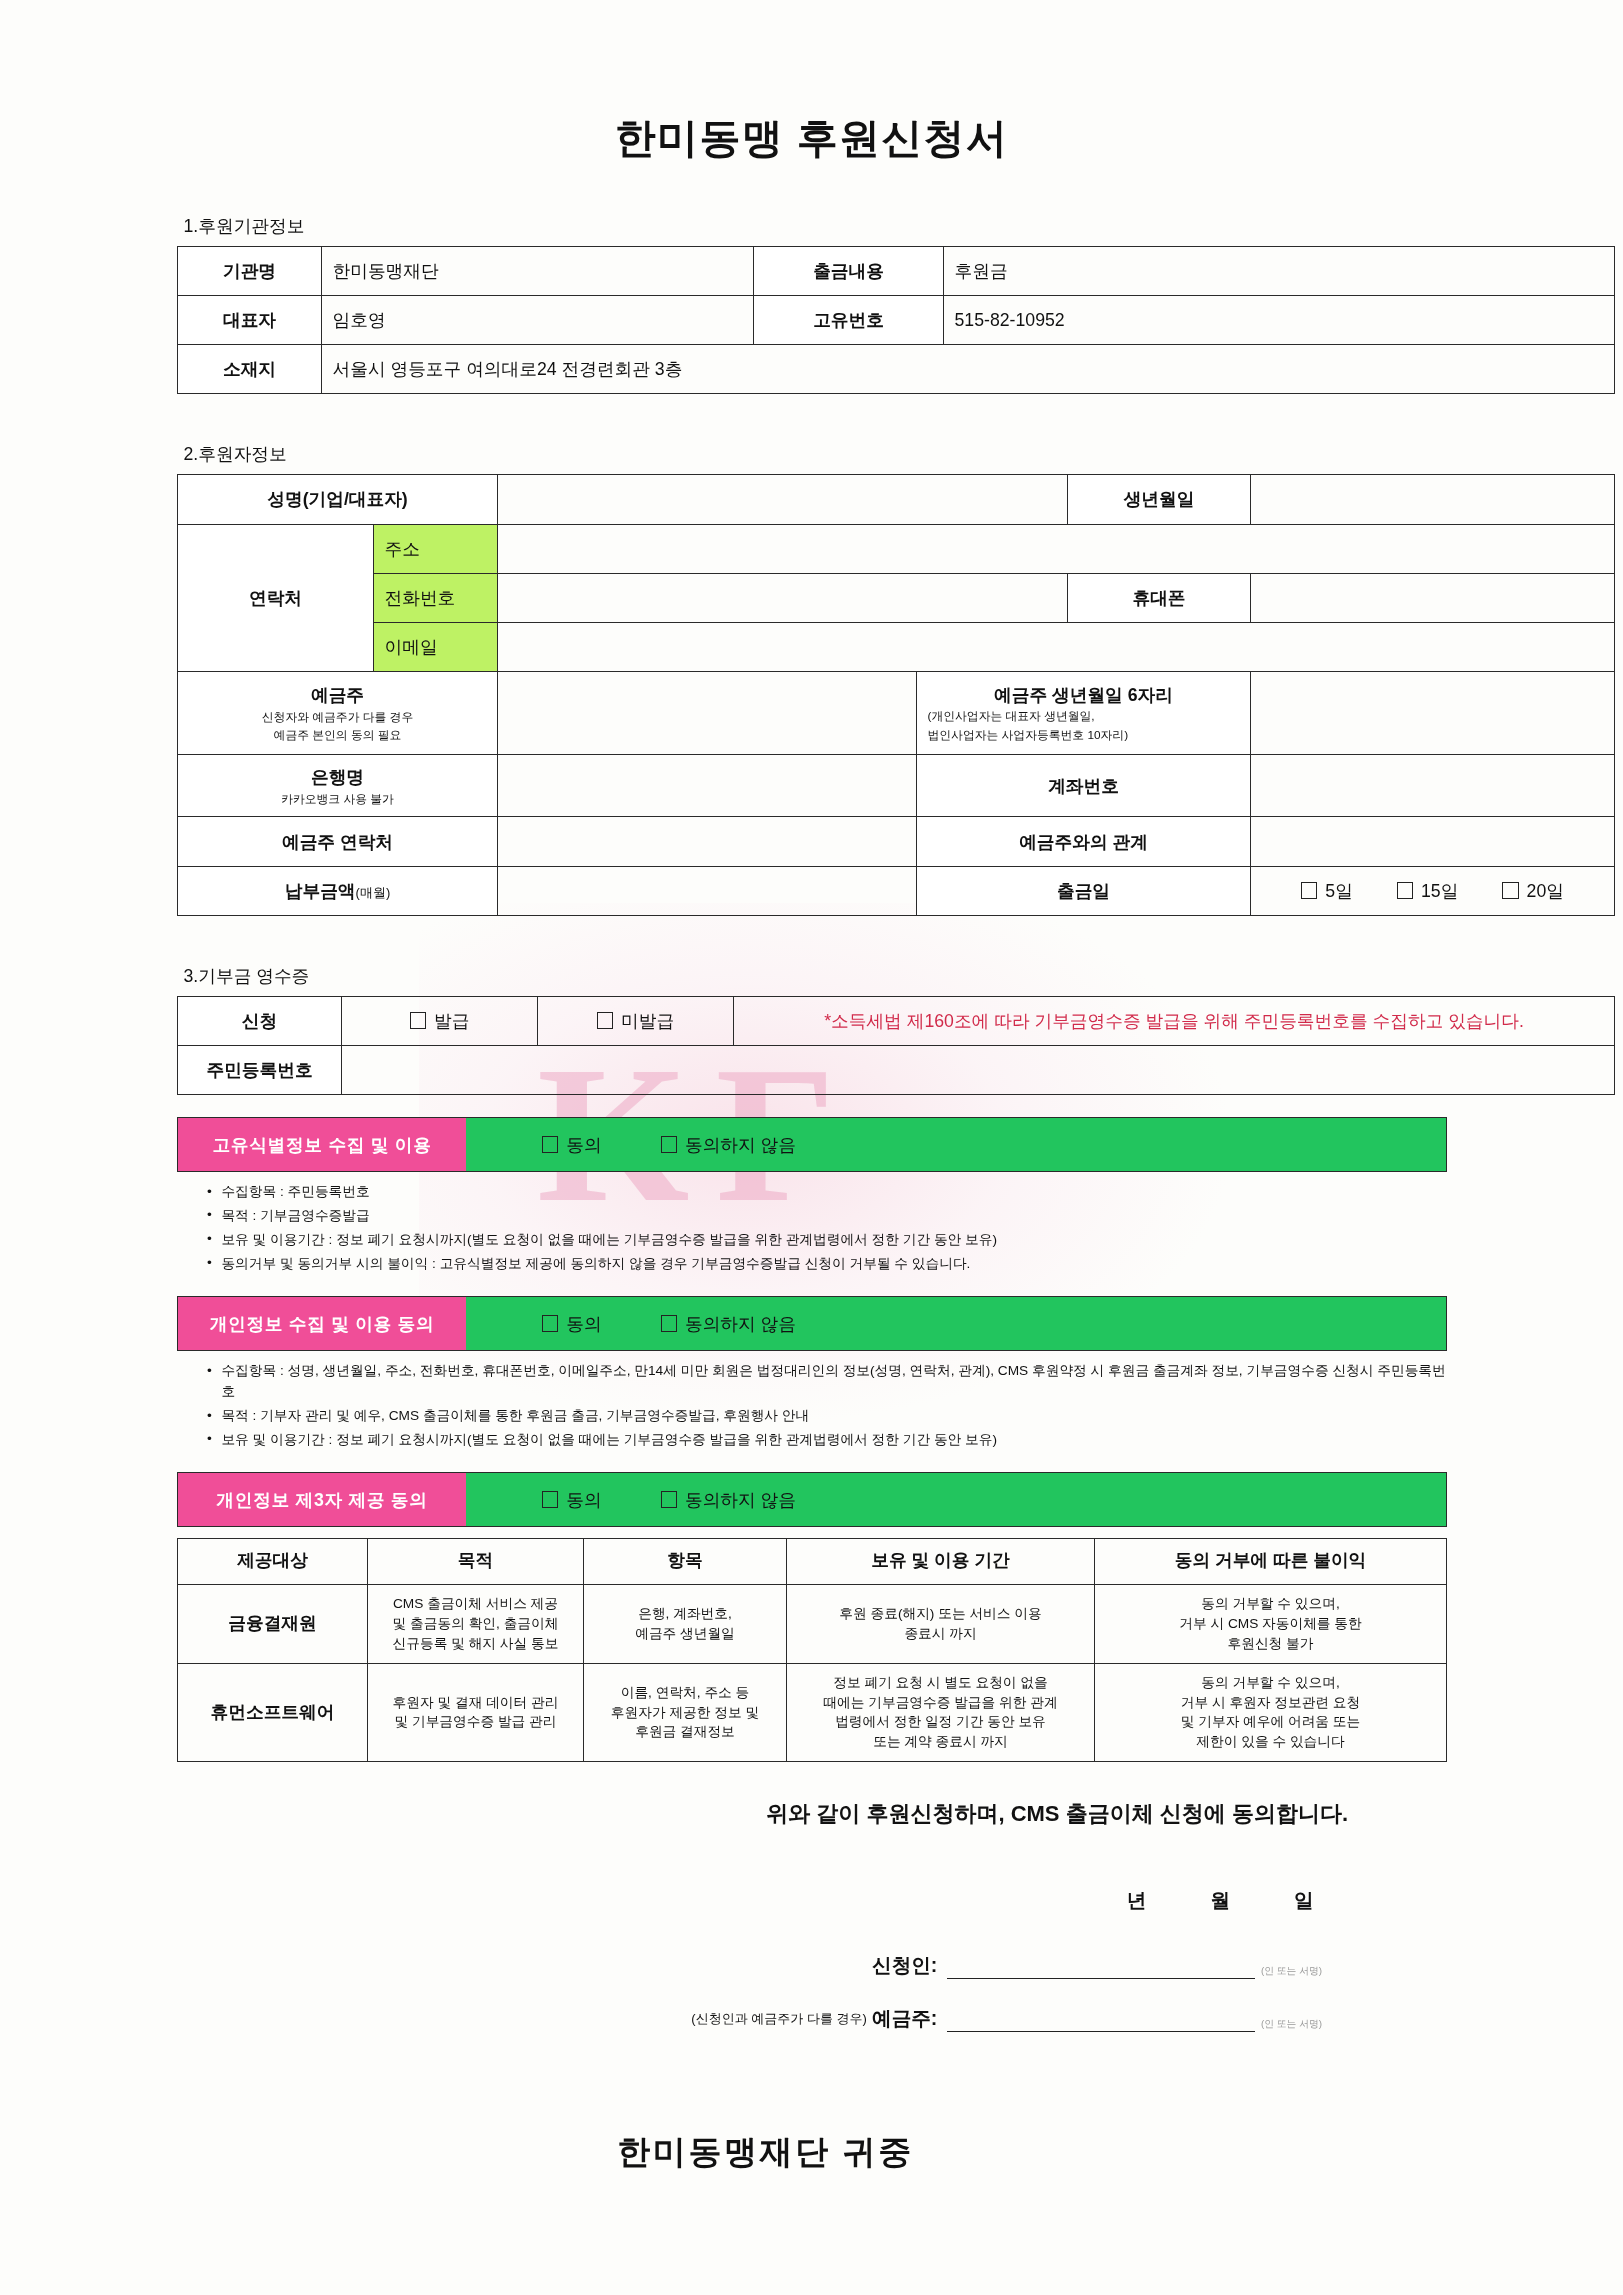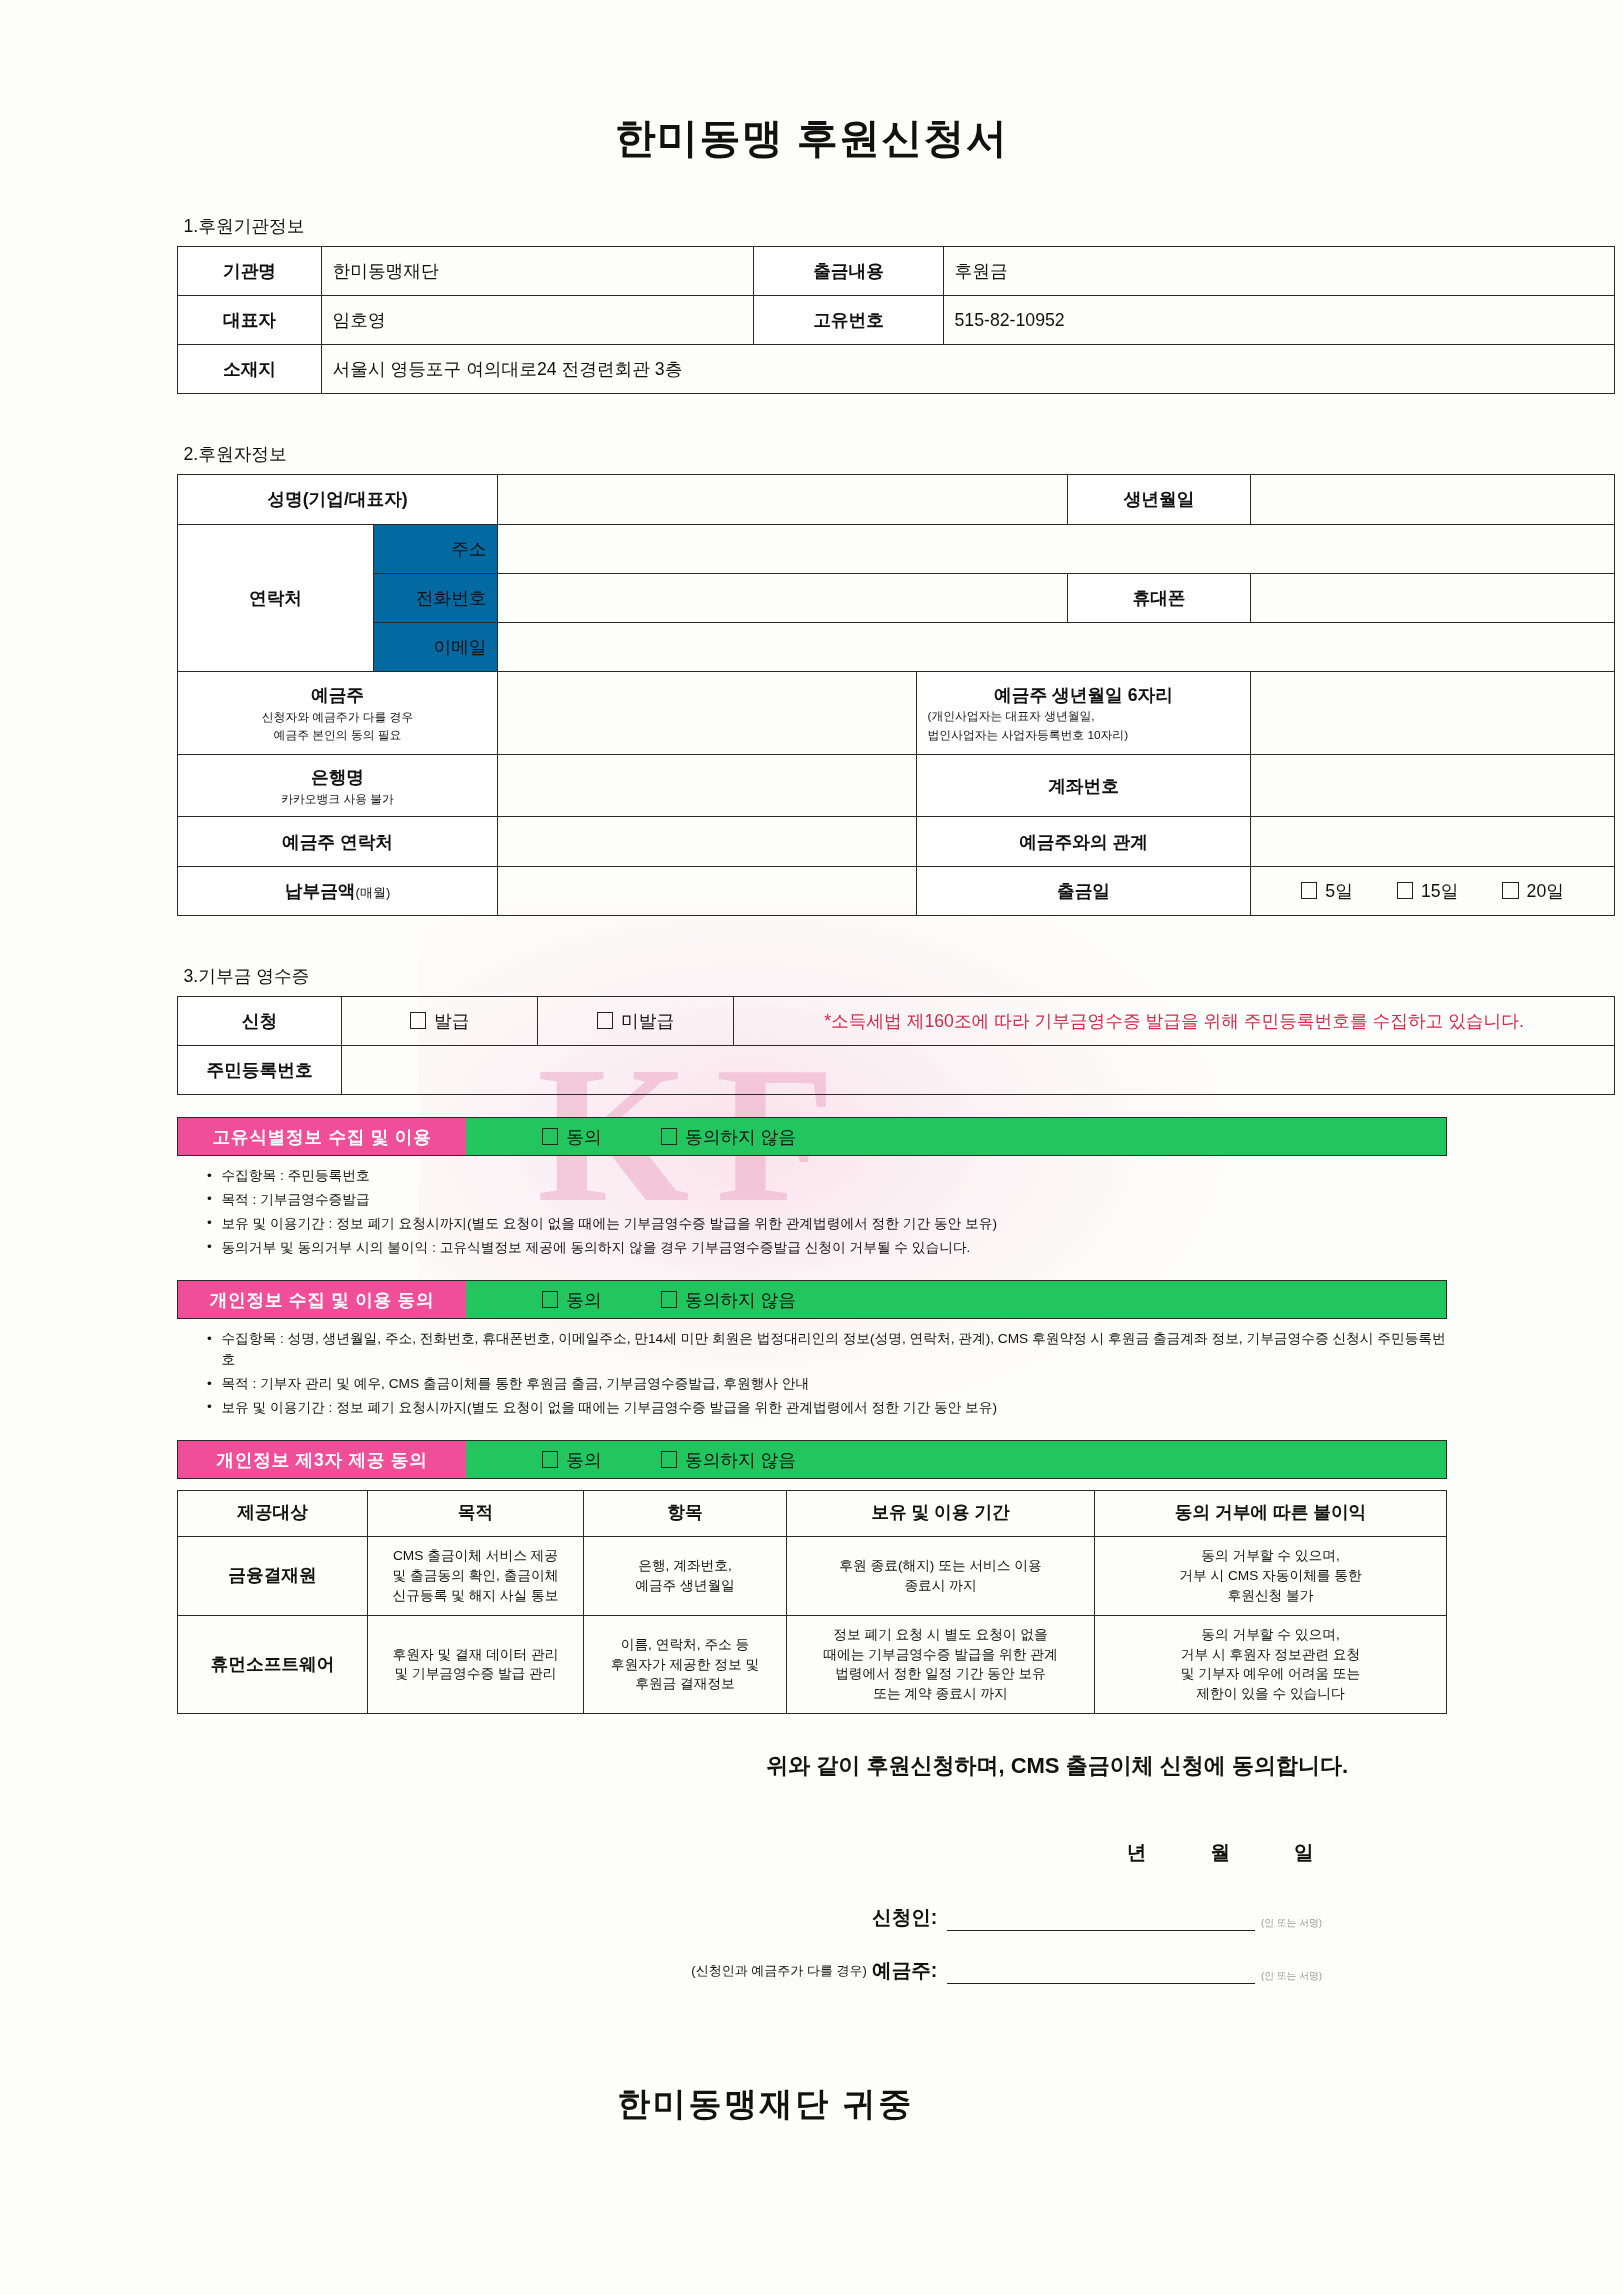--- a/index.html
+++ b/index.html
@@ -72,22 +72,22 @@
     font-size: 17.7px;
     padding: 2.6px 10.5px;
     vertical-align: middle;
   }
   td.lbl {
     text-align: center;
     font-weight: bold;
     background: #fff;
   }
   td.lbl-sm {
-    text-align: right;
-    background: #0369a1;
+    text-align: left;
+    background: #bef264;
   }
   td.val {
     text-align: left;
     font-weight: normal;
   }
   .sub {
     display: block;
     font-size: 11.8px;
     font-weight: normal;
     line-height: 1.3;
@@ -118,21 +118,21 @@
     color: #d12a4a;
     font-size: 13.7px;
   }
   
   .pinkbar-wrap {
     display: flex;
     align-items: stretch;
     width: 1270px;
     border: 1.3px solid #2a2a2a;
     margin-top: 22px;
-    height: 39px;
+    height: 55px;
     box-sizing: border-box;
   }
   .pinkbar {
     background: #f04e98;
     color: #fff;
     font-size: 17.7px;
     font-weight: bold;
     display: flex;
     align-items: center;
     justify-content: center;

